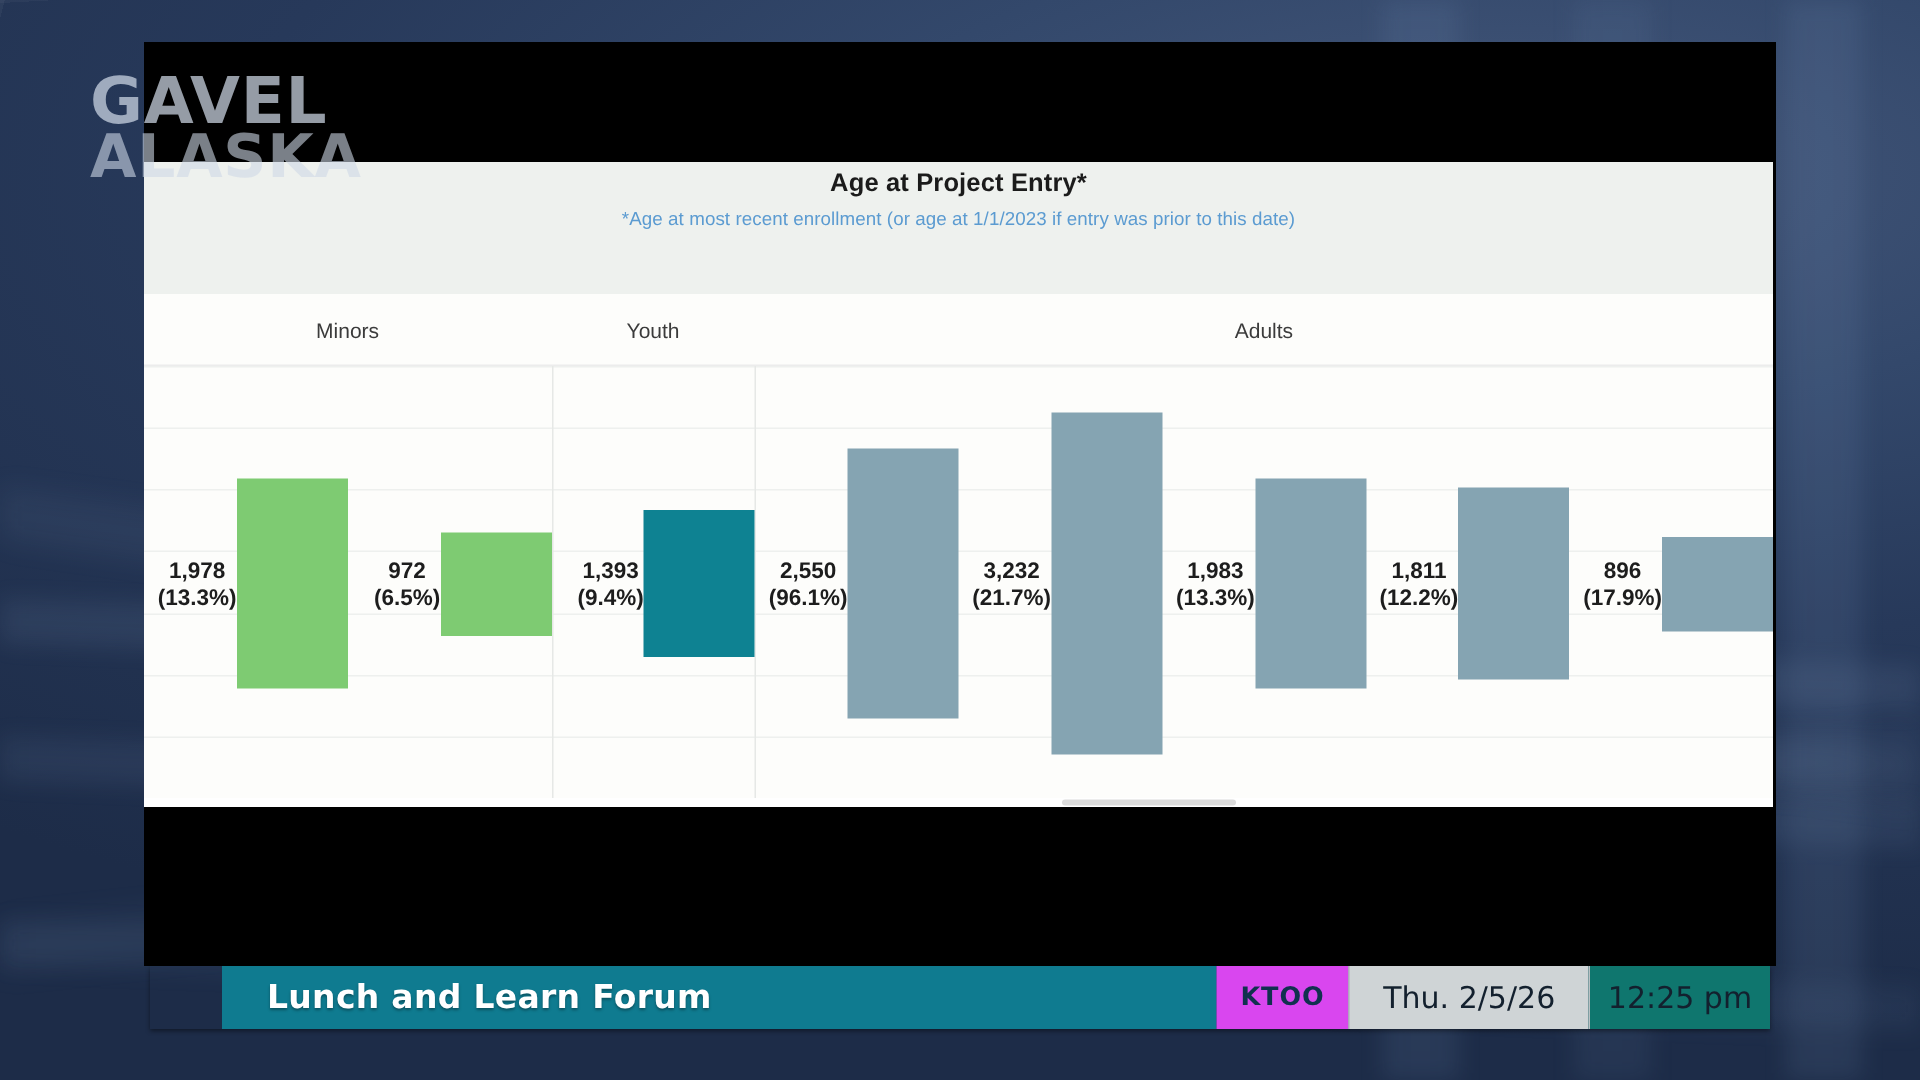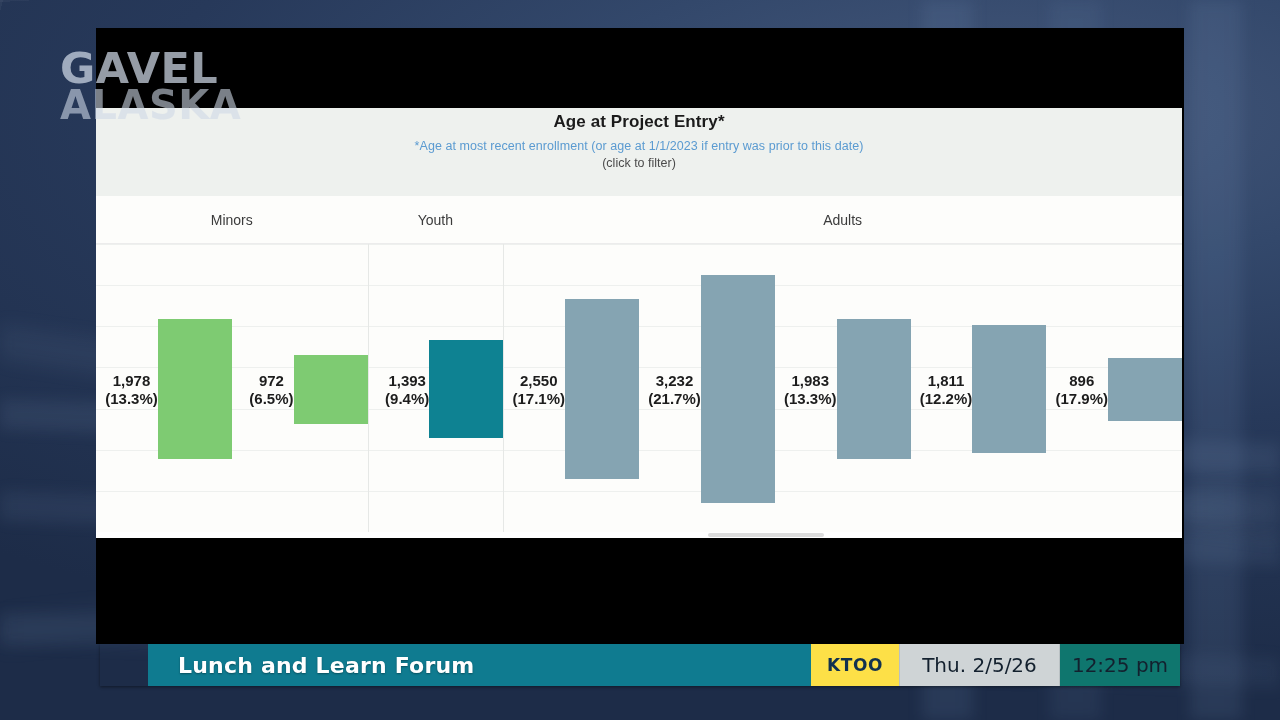--- a/index.html
+++ b/index.html
@@ -132,21 +132,21 @@
   .chy-title {
     flex:1 0 0; background:#0f7b90;
     display:flex; align-items:center; padding-left:30px;
   }
   .chy-title span {
     font-size:22px; font-weight:700; color:#ffffff; letter-spacing:.2px;
     font-family:"DejaVu Sans", sans-serif;
     text-shadow:0 1px 2px rgba(0,0,0,.35);
   }
   .chy-logo {
-    width:88px; background:#fde047;
+    width:88px; background:#d946ef;
     display:flex; align-items:center; justify-content:center;
   }
   .chy-logo span {
     font-size:17px; font-weight:700; color:#11314f; letter-spacing:.6px;
     font-family:"DejaVu Sans", sans-serif;
   }
   .chy-date {
     width:160px; background:#cfd4d6;
     display:flex; align-items:center; justify-content:center;
     border-left:1px solid #b9c0c3;
@@ -173,21 +173,20 @@
   <div id="watermark">
     <div class="wm-line">GAVEL</div>
     <div class="wm-line wm-two">ALASKA</div>
   </div>
 
   <div id="card">
 
     <div class="card-header">
       <div class="card-title">Age at Project Entry*</div>
       <div class="card-sub">*Age at most recent enrollment (or age at 1/1/2023 if entry was prior to this date)</div>
-      <div class="card-sub2">(click to filter)</div>
     </div>
 
     <div class="group-band">
       <div class="group-cell g-minors">Minors</div>
       <div class="group-cell g-youth">Youth</div>
       <div class="group-cell g-adults">Adults</div>
     </div>
 
     <div class="plot-wrap">
       <div class="gridlines" id="gridlines">
@@ -209,21 +208,21 @@
           </div>
           <div class="bar-slot">
             <div class="bar-label">972<span class="pct">(6.5%)</span></div>
             <div class="bar-rect" style="background: rgb(126, 203, 114); height: 69px; margin-bottom: 4px;"></div>
           </div>
           <div class="bar-slot">
             <div class="bar-label">1,393<span class="pct">(9.4%)</span></div>
             <div class="bar-rect" style="background: rgb(14, 130, 146); height: 98px; margin-bottom: 4px;"></div>
           </div>
           <div class="bar-slot">
-            <div class="bar-label">2,550<span class="pct">(17.1%)</span></div>
+            <div class="bar-label">2,550<span class="pct">(96.1%)</span></div>
             <div class="bar-rect" style="background: rgb(133, 164, 178); height: 180px; margin-bottom: 4px;"></div>
           </div>
           <div class="bar-slot">
             <div class="bar-label">3,232<span class="pct">(21.7%)</span></div>
             <div class="bar-rect" style="background: rgb(133, 164, 178); height: 228px; margin-bottom: 4px;"></div>
           </div>
           <div class="bar-slot">
             <div class="bar-label">1,983<span class="pct">(13.3%)</span></div>
             <div class="bar-rect" style="background: rgb(133, 164, 178); height: 140px; margin-bottom: 4px;"></div>
           </div>

